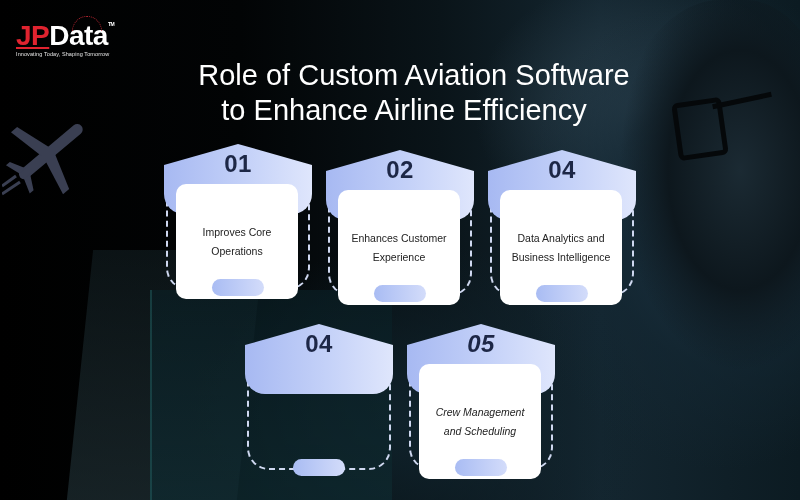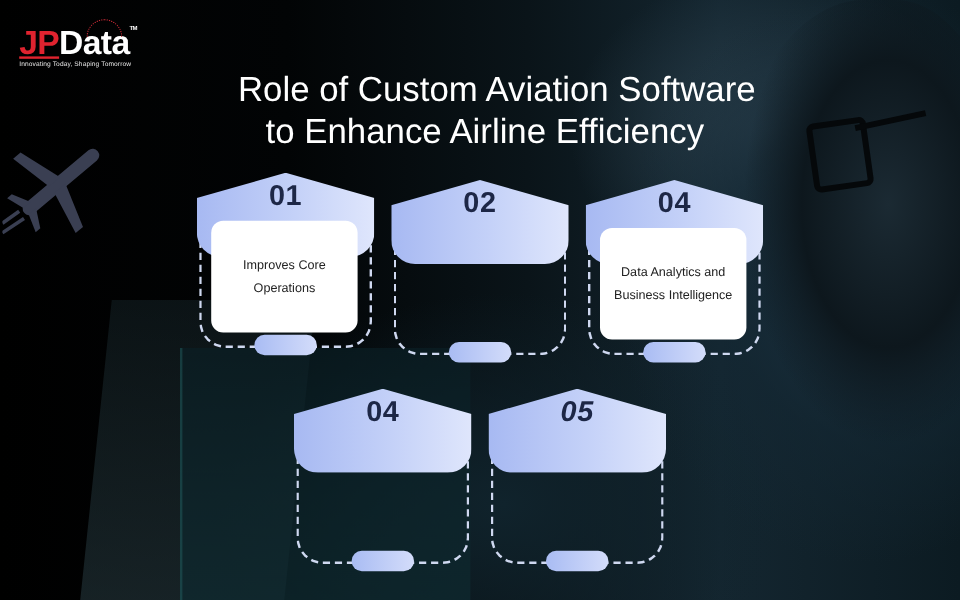--- a/index.html
+++ b/index.html
@@ -43,21 +43,21 @@
 
   .card { position:absolute; width:148px; height:156px; }
   .card .top { position:absolute; left:0; top:0; width:148px; height:70px;
     background:linear-gradient(90deg, #a7b9f2 0%, #c4d1f8 55%, #dfe6fc 100%);
     clip-path:polygon(50% 0%, 100% 30%, 100% 100%, 0% 100%, 0% 30%);
     border-radius:0 0 20px 20px; }
   .card .num { position:absolute; left:0; width:148px; top:6px; text-align:center;
     font-family:"Liberation Sans", sans-serif; font-weight:700; font-size:24px; color:#1d2746; letter-spacing:0.5px; }
   .card .dash { position:absolute; left:2px; top:42px; width:140px; height:102px;
     border:2px dashed #cfd8f0; border-top:none; border-radius:0 0 22px 22px; }
-  .card .box { position:absolute; left:12px; top:40px; width:122px; height:93px; background:#fff;
+  .card .box { position:absolute; left:12px; top:40px; width:122px; height:115px; background:#fff;
     border-radius:10px; display:flex; align-items:center; justify-content:center; text-align:center; }
   .card .box span { font-family:"Liberation Sans", sans-serif; font-size:10.5px; line-height:19px; color:#222; padding:0 8px; }
   .card .pill { position:absolute; left:48px; top:135px; width:52px; height:17px; border-radius:9px;
     background:linear-gradient(90deg, #a9bcf3 0%, #d3dcfa 100%); }
 </style>
 </head>
 <body>
 
 <div class="canvas">
   <div class="monitor"></div>
@@ -98,20 +98,23 @@
     <div class="box">
         <span>Improves Core Operations</span>
       </div>
     <div class="pill"></div>
   </div>
 
   <div class="card" style="left:326px; top:150px;">
     <div class="dash"></div>
     <div class="top"></div>
     <div class="num">02</div>
+    <div class="box">
+        <span>Enhances Customer Experience</span>
+      </div>
     <div class="pill"></div>
   </div>
 
   <div class="card" style="left:488px; top:150px;">
     <div class="dash"></div>
     <div class="top"></div>
     <div class="num">04</div>
     <div class="box">
         <span>Data Analytics and Business Intelligence</span>
       </div>
@@ -122,15 +125,18 @@
     <div class="dash"></div>
     <div class="top"></div>
     <div class="num">04</div>
     <div class="pill"></div>
   </div>
 
   <div class="card" style="left:407px; top:324px;font-style:italic;">
     <div class="dash"></div>
     <div class="top"></div>
     <div class="num">05</div>
+    <div class="box">
+        <span>Crew Management and Scheduling</span>
+      </div>
     <div class="pill"></div>
   </div>
 </div>
 
 </body></html>

